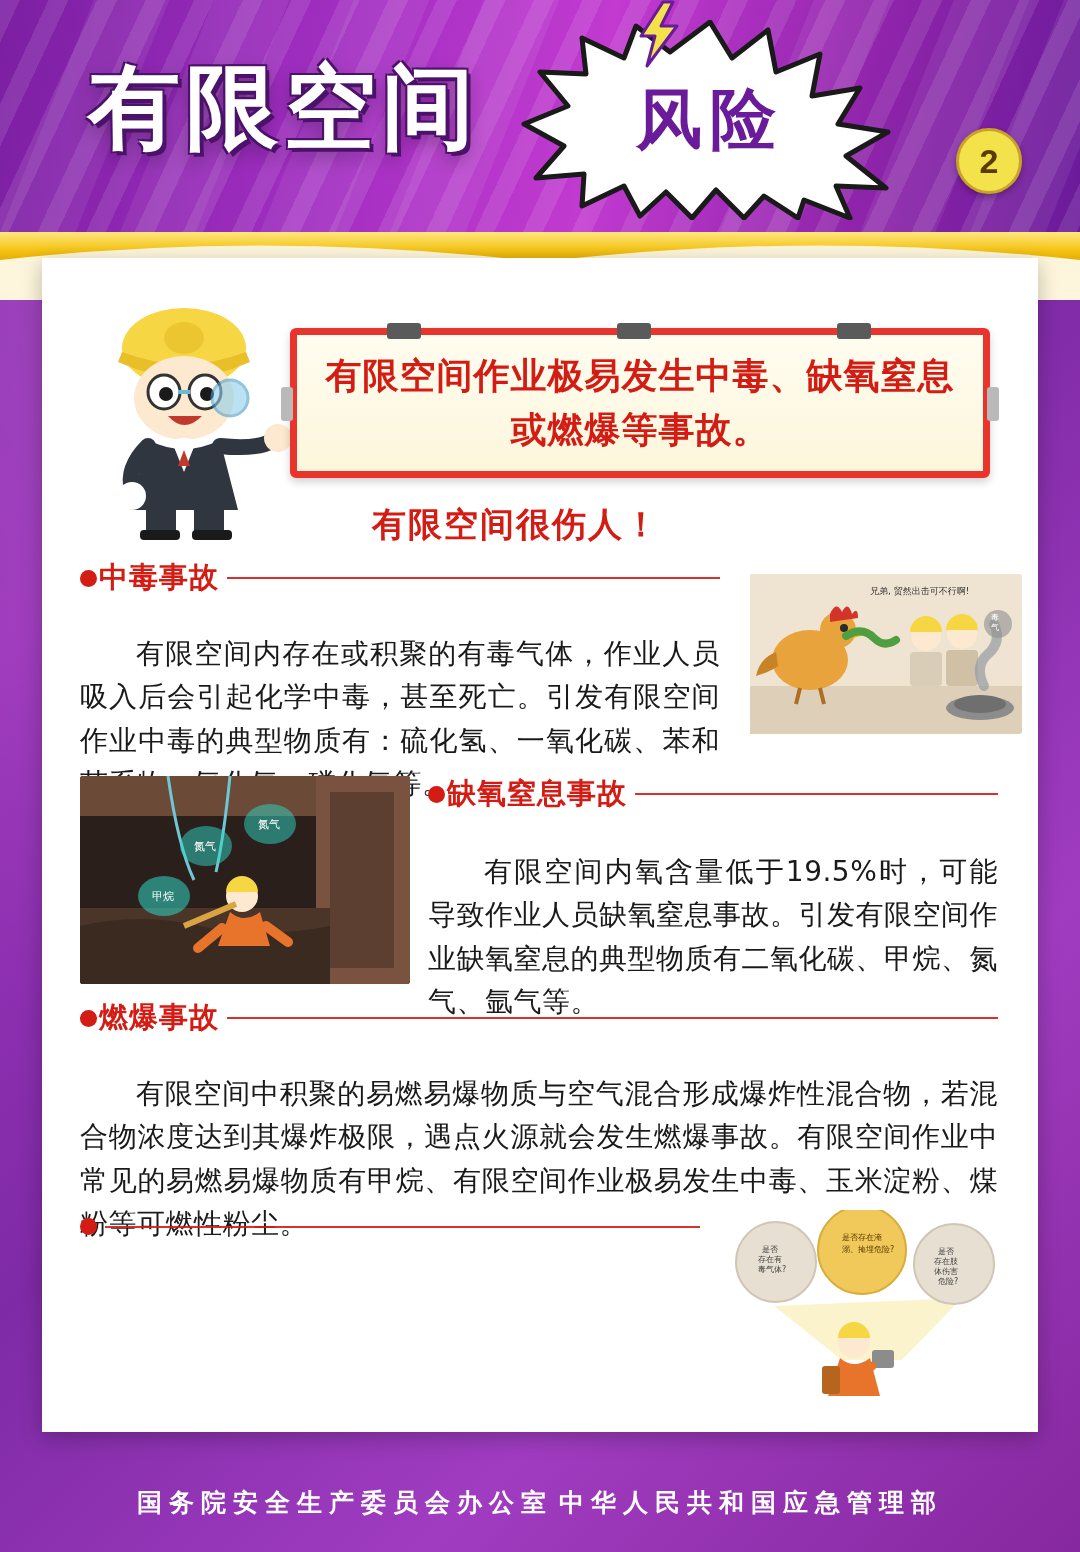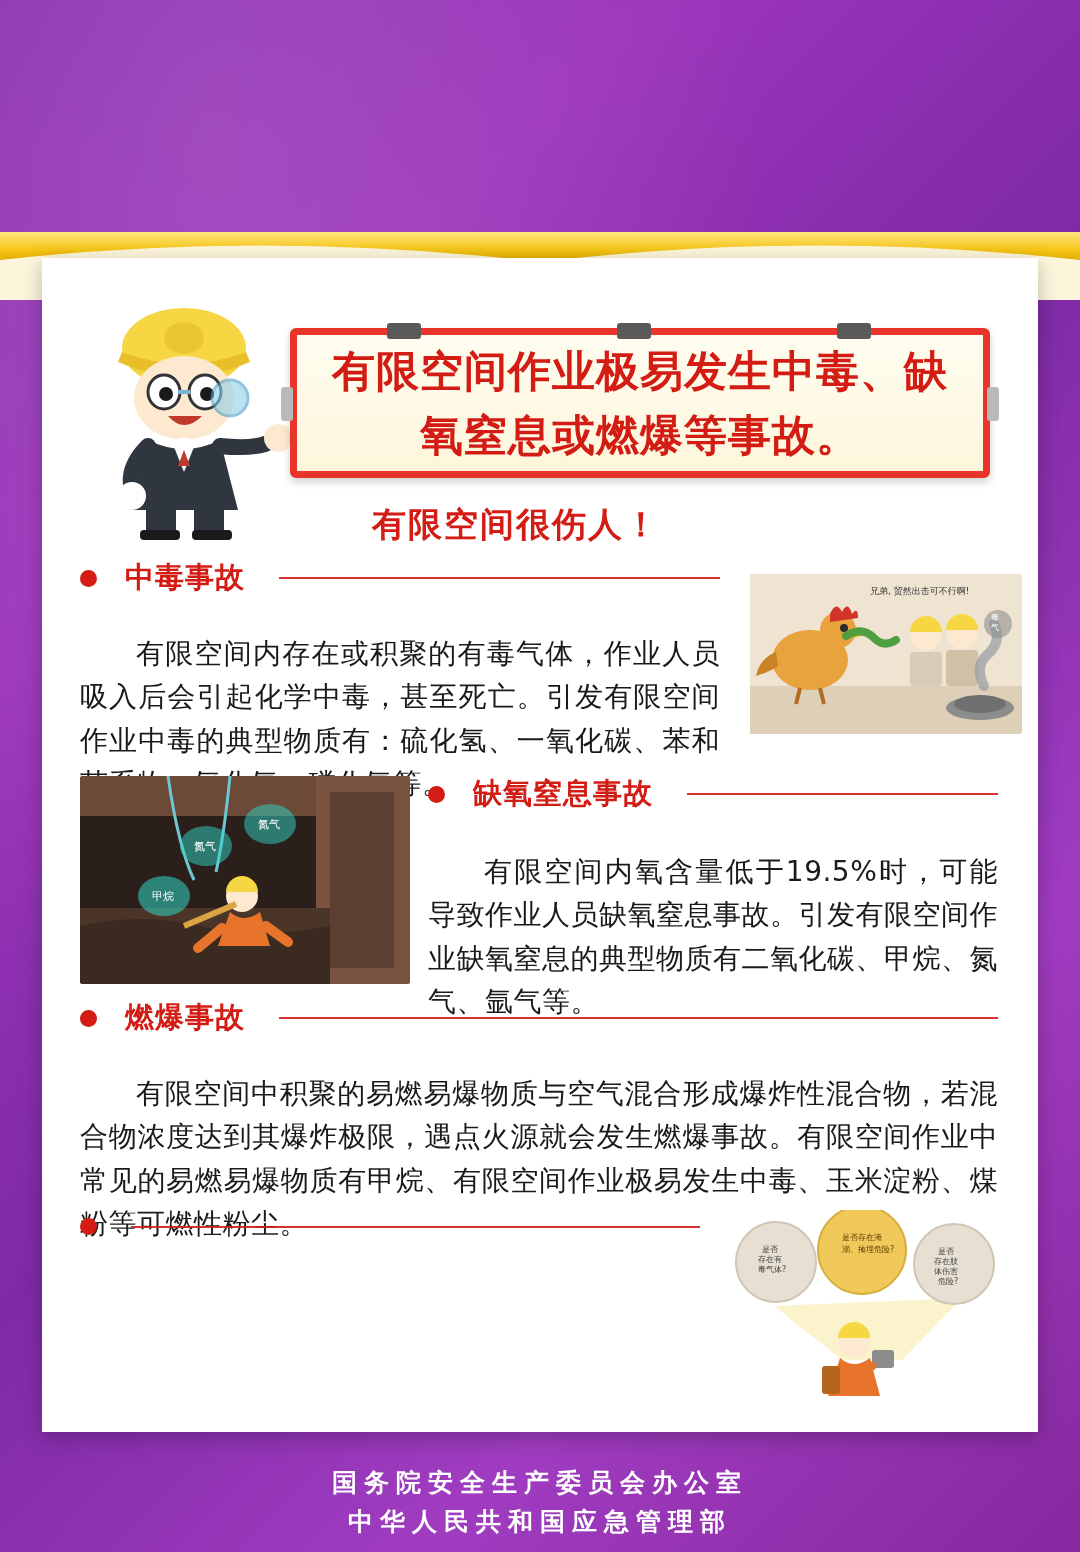--- a/index.html
+++ b/index.html
@@ -145,21 +145,21 @@
     background: linear-gradient(180deg, #fffdf0 0%, #fdf6dc 100%);
     border: 7px solid #e8342b;
     border-radius: 6px;
     box-sizing: border-box;
     display: flex;
     align-items: center;
     justify-content: center;
     box-shadow: 0 4px 8px rgba(0,0,0,0.18);
   }
   .banner-text {
-    font-size: 43px;
+    font-size: 36px;
     font-weight: bold;
     color: #d31c14;
     line-height: 1.5;
     text-align: center;
     padding: 0 18px;
     letter-spacing: 1px;
     font-family: "DejaVu Sans", "Liberation Sans", sans-serif;
   }
   .clip {
     position: absolute;
@@ -187,21 +187,21 @@
     font-weight: bold;
     color: #d31c14;
     letter-spacing: 2px;
     font-family: Liberation Sans, sans-serif;
   }
   
   .sec-head {
     position: absolute;
     display: flex;
     align-items: center;
-    gap: 28px;
+    gap: 2px;
   }
   .bullet {
     width: 17px; height: 17px;
     border-radius: 50%;
     background: #d31c14;
     flex: 0 0 auto;
   }
   .sec-title {
     font-size: 29px;
     font-weight: bold;
@@ -237,38 +237,62 @@
     overflow: hidden;
   }
   
   .footer {
     position: absolute;
     left: 0;
     bottom: 0;
     width: 1080px;
     height: 100px;
     display: flex;
-    flex-direction: column;
+    flex-direction: row;
     align-items: center;
     justify-content: center;
     gap: 6px;
   }
   .footer-line {
     color: #ffffff;
     font-size: 25px;
     font-weight: bold;
     letter-spacing: 7px;
     font-family: "DejaVu Sans", "Liberation Sans", sans-serif;
   }
 </style>
 </head>
 <body>
 
 <div class="poster">
 
+  <div class="header">
+    <div class="ray" style="left:40px;"></div>
+    <div class="ray" style="left:160px;"></div>
+    <div class="ray" style="left:300px;"></div>
+    <div class="ray" style="left:430px;"></div>
+    <div class="ray" style="left:760px;"></div>
+    <div class="ray" style="left:900px;"></div>
+    <div class="ray" style="left:1010px;"></div>
+
+    <div class="title-main">有限空间</div>
+
+    <div class="burst">
+      <svg width="380" height="200" viewBox="0 0 380 200" xmlns="http://www.w3.org/2000/svg" aria-hidden="true">
+        <polygon points="190,2 212,38 248,10 256,52 300,34 292,76 340,68 318,104 368,112 326,136 366,168 316,166 330,198 284,180 278,198 244,176 224,198 196,170 172,198 146,172 120,196 104,166 62,186 64,154 16,158 44,126 4,104 48,86 20,52 66,54 62,18 104,38 116,6 150,32" fill="#ffffff" stroke="#1a1a1a" stroke-width="5" stroke-linejoin="round"></polygon>
+      </svg>
+      <div class="burst-text">风险</div>
+    </div>
+
+    <svg style="position:absolute;left:625px;top:0px;" width="70" height="70" viewBox="0 0 70 70" aria-hidden="true">
+      <polygon points="38,2 16,36 30,36 22,66 52,26 36,26 48,2" fill="#f4e24a" stroke="#6a1b9a" stroke-width="3" stroke-linejoin="round"></polygon>
+    </svg>
+
+    <div class="page-badge">2</div>
+  </div>
 
   <div class="gold-band"></div>
 
   <div class="book">
     <svg class="book-curve" viewBox="0 0 1080 60" preserveAspectRatio="none" aria-hidden="true">
       <path d="M0,60 L0,20 Q270,-10 540,22 Q810,-10 1080,20 L1080,60 Z" fill="#fdf6dc"></path>
       <path d="M540,22 L540,60" stroke="#e8d9a8" stroke-width="2"></path>
     </svg>
 
     <div class="page">

